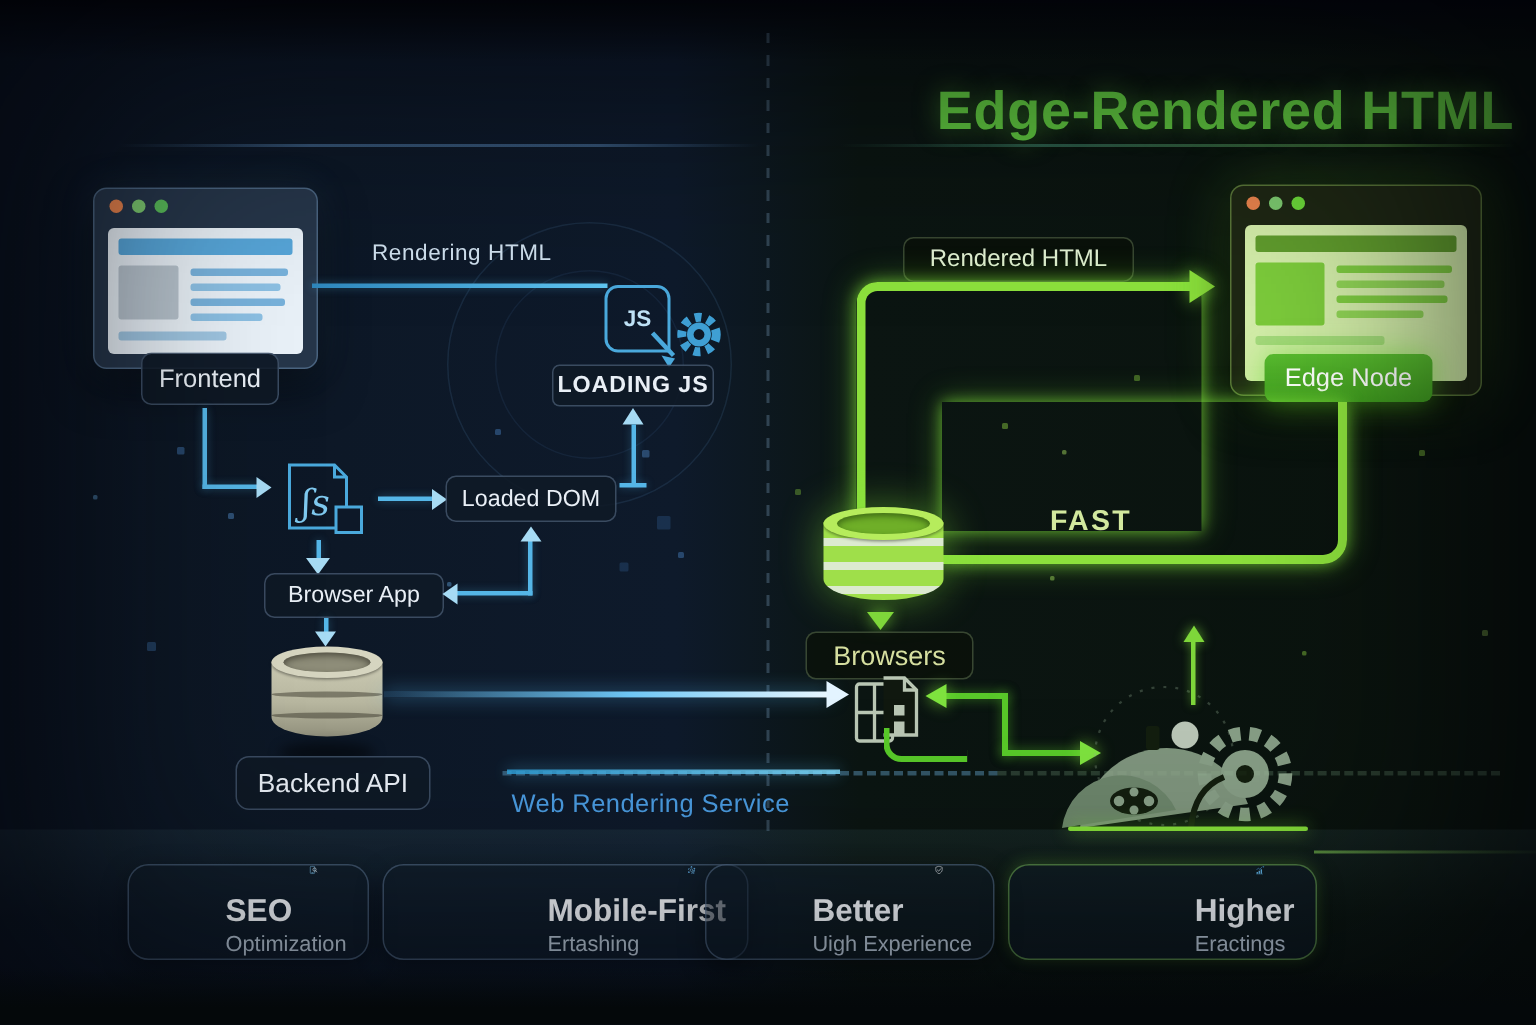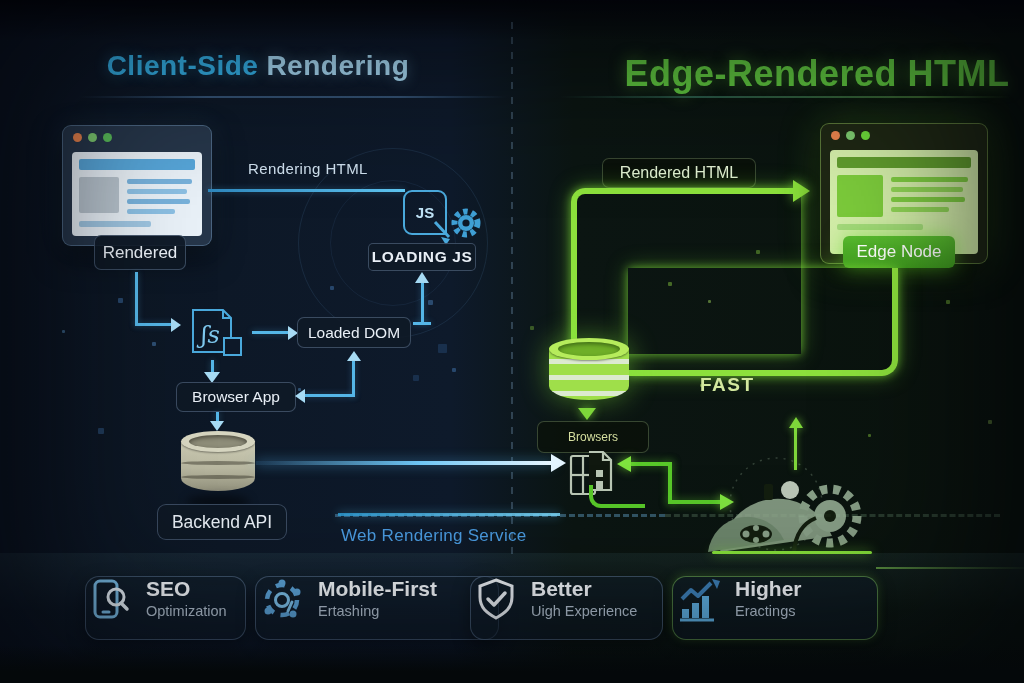--- a/index.html
+++ b/index.html
@@ -58,23 +58,23 @@
   .glow-green{box-shadow:0 0 10px rgba(130,230,60,.65),0 0 22px rgba(130,230,60,.35);}
 
   
   .cyl{position:absolute;}
   .cyl .body{position:absolute;left:0;right:0;}
   .cyl .seam{position:absolute;left:0;right:0;height:4px;border-radius:50%;}
   .cyl .top{position:absolute;left:0;right:0;border-radius:50%;}
   .cyl .hole{position:absolute;border-radius:50%;}
 
   
-  .card{position:absolute;top:576px;height:64px;border-radius:14px;display:flex;align-items:flex-start;gap:13px;
-    background:rgba(17,29,42,.55);border:1px solid rgba(115,145,180,.45);padding:0 3px;box-sizing:border-box;
-    box-shadow:0 6px 18px rgba(0,0,0,.35);}
+  .card{position:absolute;top:576px;height:64px;border-radius:14px;display:flex;align-items:flex-end;gap:13px;
+    background:rgba(17,29,42,.55);border:1px solid rgba(115,145,180,.45);padding:0 14px;box-sizing:border-box;
+    box-shadow:0 6px 18px rgba(0,0,0,.35);flex-direction:column;}
   .card .txt{display:flex;flex-direction:column;line-height:1.15;}
   .card .t1{font-size:21px;font-weight:bold;color:#f3f7fb;}
   .card .t2{font-size:14.5px;color:#b4c3d2;margin-top:2px;}
   .card-green{border-color:rgba(130,200,95,.55);box-shadow:0 -1px 10px rgba(120,210,70,.25),0 6px 18px rgba(0,0,0,.35);}
 </style>
 </head>
 <body>
 
 <div id="stage">
 
@@ -96,23 +96,20 @@
   <div class="dot" style="left:708px;top:300px;width:3px;height:3px;background:#9ccf5a;opacity:.5"></div>
   <div class="dot" style="left:756px;top:250px;width:4px;height:4px;background:#7fbe3c;opacity:.45"></div>
   <div class="dot" style="left:946px;top:300px;width:4px;height:4px;background:#7fbe3c;opacity:.5"></div>
   <div class="dot" style="left:700px;top:384px;width:3px;height:3px;background:#9ccf5a;opacity:.5"></div>
   <div class="dot" style="left:868px;top:434px;width:3px;height:3px;background:#7fbe3c;opacity:.5"></div>
   <div class="dot" style="left:988px;top:420px;width:4px;height:4px;background:#9ccf5a;opacity:.4"></div>
   <div class="dot" style="left:530px;top:326px;width:4px;height:4px;background:#7fbe3c;opacity:.4"></div>
 
   <div class="abs divider"></div>
 
-  <div class="abs h-left">
-    <span class="w1">Client-Side</span><span class="w2">Rendering</span>
-  </div>
   <div class="abs rule-left"></div>
   <div class="abs h-right">Edge-Rendered HTML</div>
   <div class="abs rule-right"></div>
 
   <div class="abs bwin" style="left:62px;top:125px;width:148px;height:119px;background:#26364a;border:1px solid rgba(130,170,210,.4);">
     <div class="bar">
       <div class="cdot" style="background:#e8834d"></div>
       <div class="cdot" style="background:#7cc96f"></div>
       <div class="cdot" style="background:#59bb59"></div>
     </div>
@@ -123,21 +120,21 @@
         <div class="lines">
           <div class="ln" style="background:#78b2dc;width:95%"></div>
           <div class="ln" style="background:#8cc0e4;width:88%"></div>
           <div class="ln" style="background:#78b2dc;width:92%"></div>
           <div class="ln" style="background:#8cc0e4;width:70%"></div>
         </div>
       </div>
       <div class="foot" style="background:#9fc6e2;width:62%"></div>
     </div>
   </div>
-  <div class="tag" style="left:94px;top:235px;width:90px;height:33px;font-size:17px;">Rendered</div>
+  <div class="tag" style="left:94px;top:235px;width:90px;height:33px;font-size:17px;">Frontend</div>
 
   <div class="abs" style="left:248px;top:160px;font-size:15px;color:#cfe0ee;letter-spacing:.4px;">Rendering HTML</div>
   <div class="ln-c" style="left:208px;top:189px;width:197px;height:3px;background:linear-gradient(90deg,#2e87bd,#5fc6f2)"></div>
 
   <div class="abs" style="left:403px;top:190px;width:40px;height:41px;border:2px solid #4aa9dc;border-radius:9px;border-bottom-right-radius:0;display:flex;align-items:center;justify-content:center;color:#bfe2f6;font-size:15px;font-weight:bold;">JS</div>
   <svg class="abs" style="left:432px;top:220px;" width="30" height="30">
     <path d="M3 2 L17 17" stroke="#4aa9dc" stroke-width="3" fill="none"></path>
     <path d="M18 19 l-9 -2 l5 8 z" fill="#4aa9dc"></path>
   </svg>
   <svg class="abs" style="left:449px;top:206px;" width="34" height="34">
@@ -215,30 +212,30 @@
           <div class="ln" style="background:#7ecb41;width:93%"></div>
           <div class="ln" style="background:#8fd355;width:72%"></div>
         </div>
       </div>
       <div class="foot" style="background:#a6d97e;width:64%"></div>
     </div>
   </div>
   <div class="abs" style="left:843px;top:236px;width:112px;height:32px;display:flex;align-items:center;justify-content:center;background:linear-gradient(180deg,#58bb2e,#3f9a1f);border-radius:6px;color:#fff;font-size:17px;box-shadow:0 0 20px rgba(100,220,40,.55);">Edge Node</div>
 
   <div class="abs glow-green" style="left:628px;top:268px;width:264px;height:102px;border-right:6px solid #8ce03c;border-bottom:6px solid #8ce03c;border-bottom-right-radius:16px;"></div>
-  <div class="abs" style="left:700px;top:337px;font-size:19px;font-weight:bold;color:#d2e89e;letter-spacing:1.5px;margin-top:37px;">FAST</div>
+  <div class="abs" style="left:700px;top:337px;font-size:19px;font-weight:bold;color:#d2e89e;letter-spacing:1.5px;">FAST</div>
 
   <div class="cyl" style="left:549px;top:338px;width:80px;height:64px;filter:drop-shadow(0 0 14px rgba(130,230,60,.45));">
     <div class="body" style="top:10px;height:52px;background:repeating-linear-gradient(180deg,#9fdf4a 0 11px,#dcead0 11px 16px);border-radius:0 0 40px 40px / 0 0 14px 14px;"></div>
     <div class="top" style="top:0;height:22px;background:#b6ec5c;box-shadow:0 1px 2px rgba(0,0,0,.4);"></div>
     <div class="hole" style="left:9px;top:4px;right:9px;height:14px;background:#6faf28;box-shadow:inset 0 2px 4px rgba(30,60,10,.6);"></div>
   </div>
   <div class="tri" style="left:578px;top:408px;border-left:9px solid transparent;border-right:9px solid transparent;border-top:12px solid #7ed63a;filter:drop-shadow(0 0 5px rgba(130,230,60,.7));"></div>
 
-  <div class="tag tag-green" style="left:537px;top:421px;width:110px;height:30px;font-size:12px;color:#d6dfa0;">Browsers</div>
+  <div class="tag tag-green" style="left:537px;top:421px;width:110px;height:30px;font-size:18px;color:#d6dfa0;">Browsers</div>
   <svg class="abs" style="left:568px;top:448px;" width="46" height="52">
     <rect x="3" y="8" width="24" height="38" rx="2" fill="none" stroke="#b9c6b4" stroke-width="2.2"></rect>
     <line x1="15" y1="8" x2="15" y2="46" stroke="#b9c6b4" stroke-width="2.2"></line>
     <line x1="3" y1="27" x2="27" y2="27" stroke="#b9c6b4" stroke-width="2.2"></line>
     <path d="M21 4 h14 l8 8 v30 h-22" fill="#10180f" stroke="#b9c6b4" stroke-width="2.2"></path>
     <path d="M35 4 v8 h8" fill="none" stroke="#b9c6b4" stroke-width="2.2"></path>
     <rect x="28" y="22" width="7" height="7" fill="#b9c6b4"></rect>
     <rect x="28" y="33" width="7" height="9" fill="#b9c6b4"></rect>
   </svg>
 

